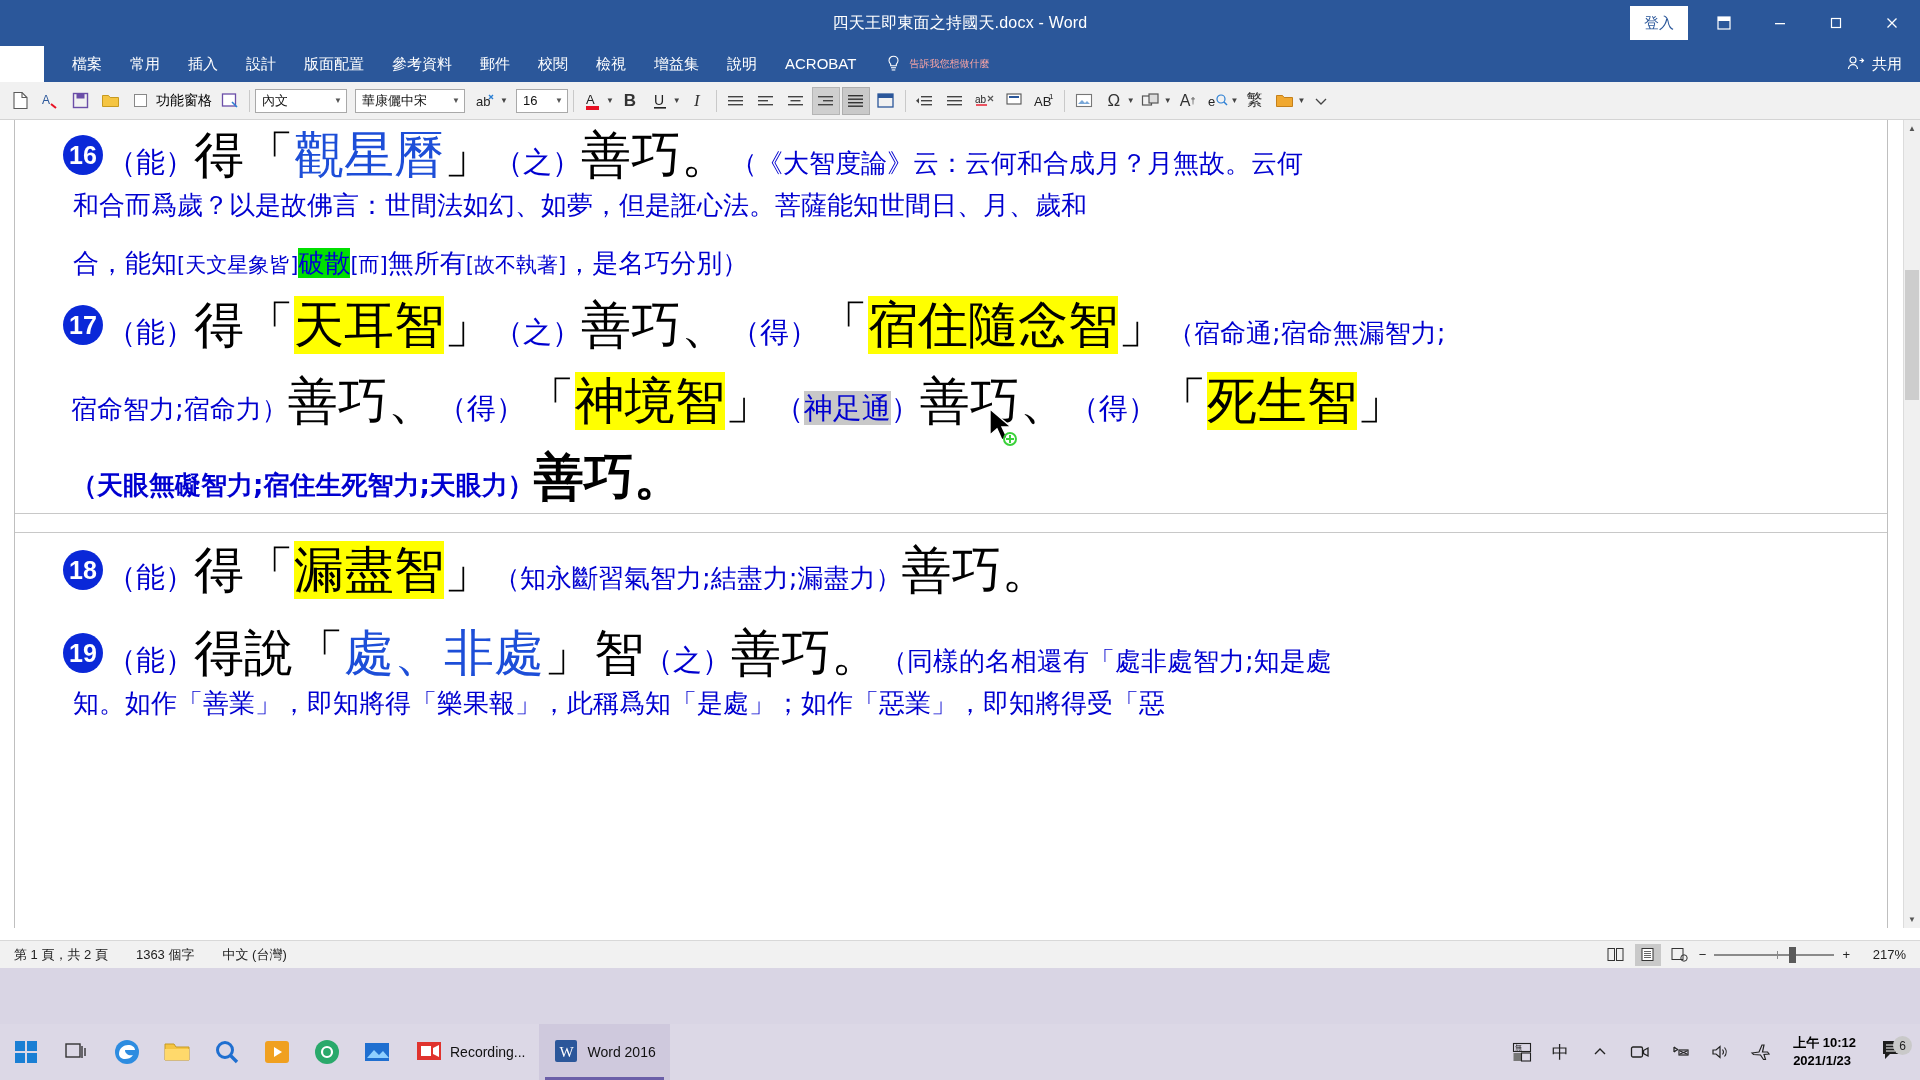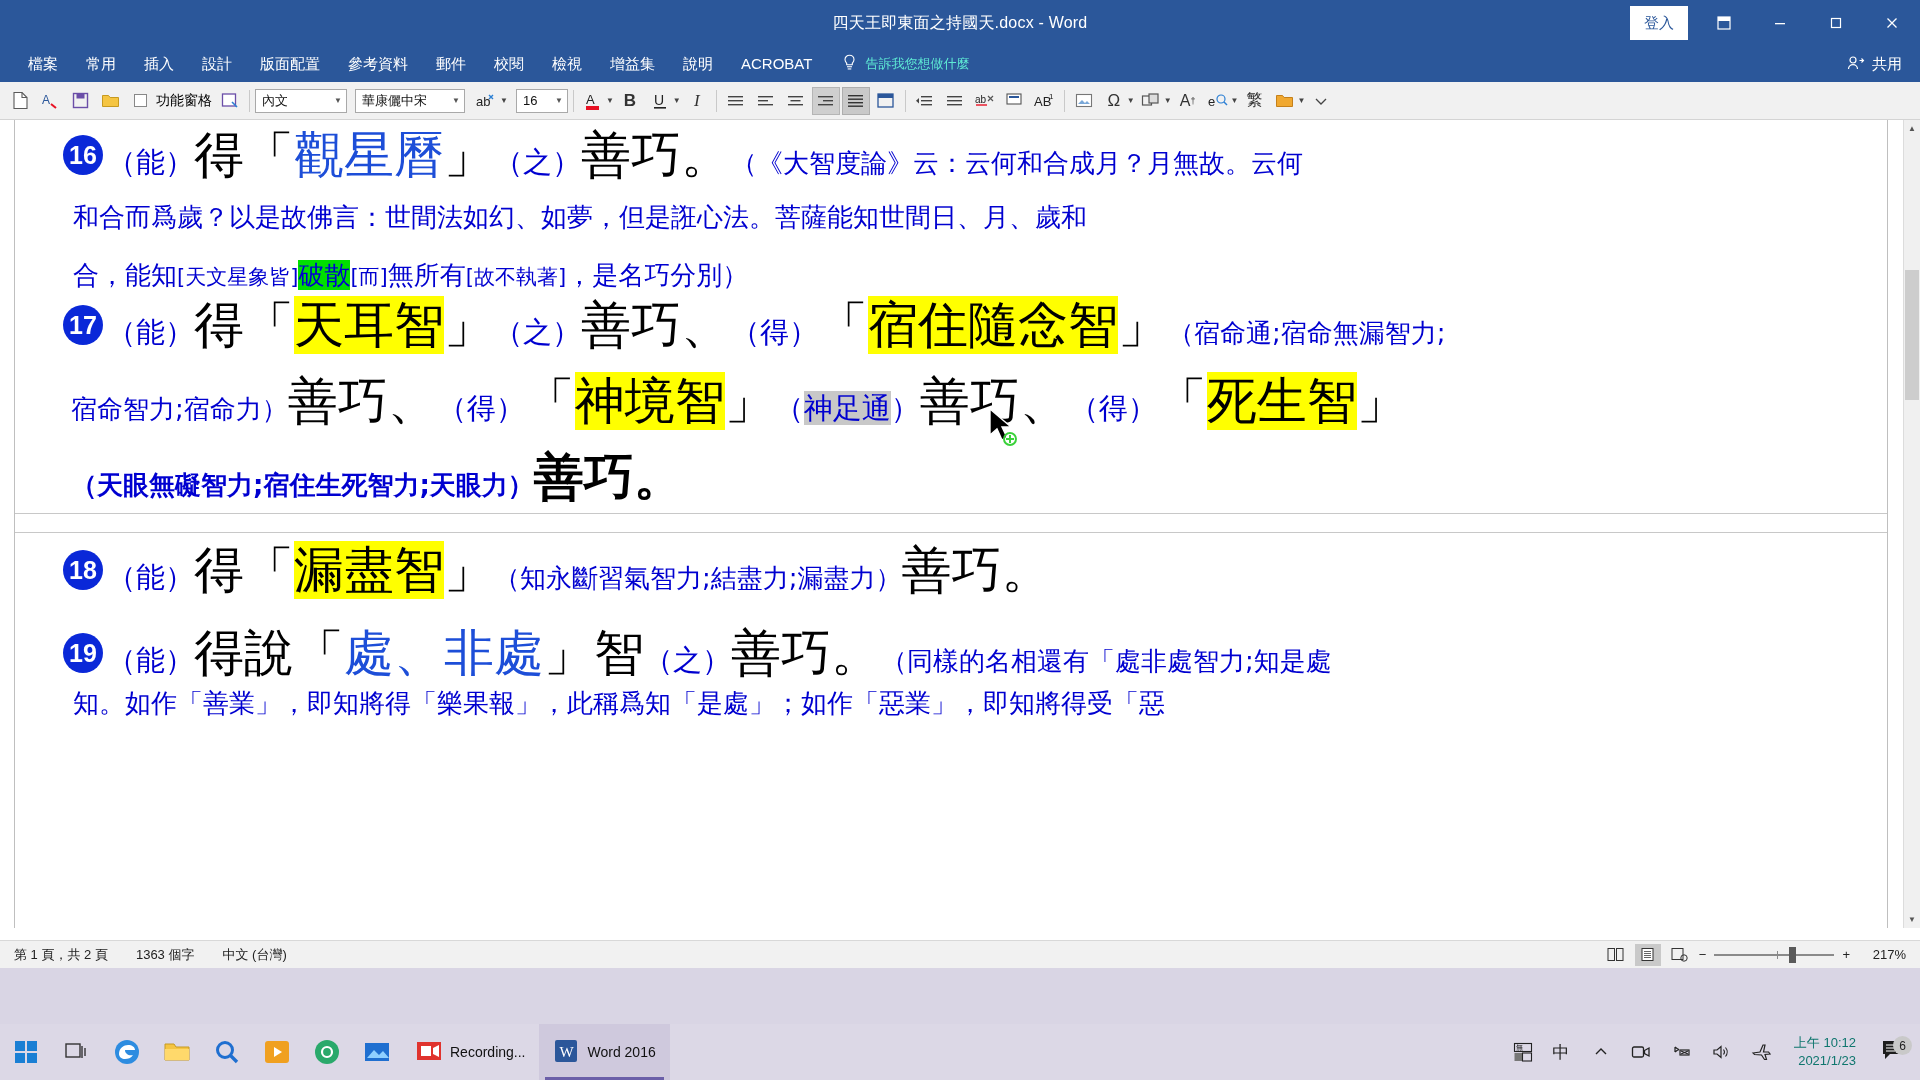--- a/index.html
+++ b/index.html
@@ -19,24 +19,24 @@
   .signin {
     background: #ffffff; color: #2b579a; font-size: 15px;
     display: flex; align-items: center; padding: 0 14px; margin: 6px 8px 6px 0; height: 34px;
   }
   .tb-btn { width: 56px; display: flex; align-items: center; justify-content: center; color: #fff; }
   .tb-btn svg { display:block; }
 
   
   .ribbon-tabs {
     height: 36px; background: #2b579a; display: flex; align-items: center;
-    padding-left: 14px; position: relative;
+    padding-left: 14px; position: relative; margin-left: 44px;
   }
   .rtab { color: #fff; font-size: 15px; padding: 0 14px; line-height: 36px; white-space: nowrap; }
-  .tellme { display: flex; align-items: center; gap: 8px; color: #5eead4; font-size: 13px; padding-left: 16px; }
+  .tellme { display: flex; align-items: center; gap: 8px; color: #fca5a5; font-size: 10px; padding-left: 16px; }
   .share { position: absolute; right: 18px; color: #fff; font-size: 15px; display: flex; align-items: center; gap: 7px; }
 
   
   .toolbar {
     height: 38px; background: #f1f1f1; border-bottom: 1px solid #d4d4d4;
     display: flex; align-items: center; gap: 2px; padding: 0 6px;
   }
   .tb-icon {
     width: 28px; height: 28px; display: flex; align-items: center; justify-content: center;
     font-size: 15px; color: #333; position: relative;
@@ -129,21 +129,21 @@
   .tb-app { width: 50px; height: 56px; display: flex; align-items: center; justify-content: center; position: relative; }
   .tb-task {
     height: 56px; display: flex; align-items: center; gap: 8px;
     padding: 0 14px; font-size: 14px; color: #111; position: relative;
   }
   .tb-task.active { background: #cfc9dd; }
   .tb-task .underline { position: absolute; left: 6px; right: 6px; bottom: 0; height: 3px; background: #6b5fa8; }
   .tray { margin-left: auto; display: flex; align-items: center; gap: 2px; padding-right: 4px; }
   .tray-ico { width: 38px; height: 56px; display: flex; align-items: center; justify-content: center; color: #222; }
   .ime { display: flex; flex-direction: column; align-items: center; justify-content: center; width: 34px; gap: 2px; }
-  .clock { font-size: 13px; color: #0f766e; line-height: 1.4; text-align: right; padding: 0 12px; }
+  .clock { font-size: 13px; color: #000000; line-height: 1.4; text-align: left; padding: 0 12px; font-weight: bold; }
   .notif { width: 46px; display: flex; align-items: center; justify-content: center; position: relative; }
   .badge {
     position: absolute; right: 4px; bottom: 10px; width: 19px; height: 19px; border-radius: 50%;
     background: #c9c9c9; color: #222; font-size: 12px; display: flex; align-items: center; justify-content: center;
   }
 </style>
 </head>
 <body>
 
 <div class="titlebar">
@@ -397,21 +397,21 @@
   </div>
 </div>
 
 <div class="docarea">
   <div class="page">
 
     <div class="para" style="top:10px;">
       <div class="pline" style="height:62px;">
         <span class="bullet">16</span><span class="cn sml blu">（能）</span><span class="cn big blk">得「</span><span class="cn big red">觀星曆</span><span class="cn big blk">」</span><span class="cn sml blu">（之）</span><span class="cn big blk">善巧。</span><span class="cn tiny blu">（《大智度論》云：云何和合成月？月無故。云何</span>
       </div>
-      <div class="pline" style="height:58px;padding-left:10px;margin-top:12px;">
+      <div class="pline" style="height:58px;padding-left:10px;">
         <span class="cn tiny blu">和合而爲歲？以是故佛言：世間法如幻、如夢，但是誑心法。菩薩能知世間日、月、歲和</span>
       </div>
       <div class="pline" style="height:52px;padding-left:10px;">
         <span class="cn tiny blu">合，能知</span><span class="cn blu" style="font-size:21px;">[天文星象皆]</span><span class="cn tiny blu hl-g">破散</span><span class="cn blu" style="font-size:21px;">[而]</span><span class="cn tiny blu">無所有</span><span class="cn blu" style="font-size:21px;">[故不執著]</span><span class="cn tiny blu">，是名巧分別）</span>
       </div>
     </div>
 
     <div class="para" style="top:180px;">
       <div class="pline" style="height:76px;">
         <span class="bullet">17</span><span class="cn sml blu">（能）</span><span class="cn big blk">得「</span><span class="cn big blk hl-y">天耳智</span><span class="cn big blk">」</span><span class="cn sml blu">（之）</span><span class="cn big blk">善巧、</span><span class="cn sml blu">（得）</span><span class="cn big blk">「</span><span class="cn big blk hl-y">宿住隨念智</span><span class="cn big blk">」</span><span class="cn tiny blu">（宿命通;宿命無漏智力;</span>

